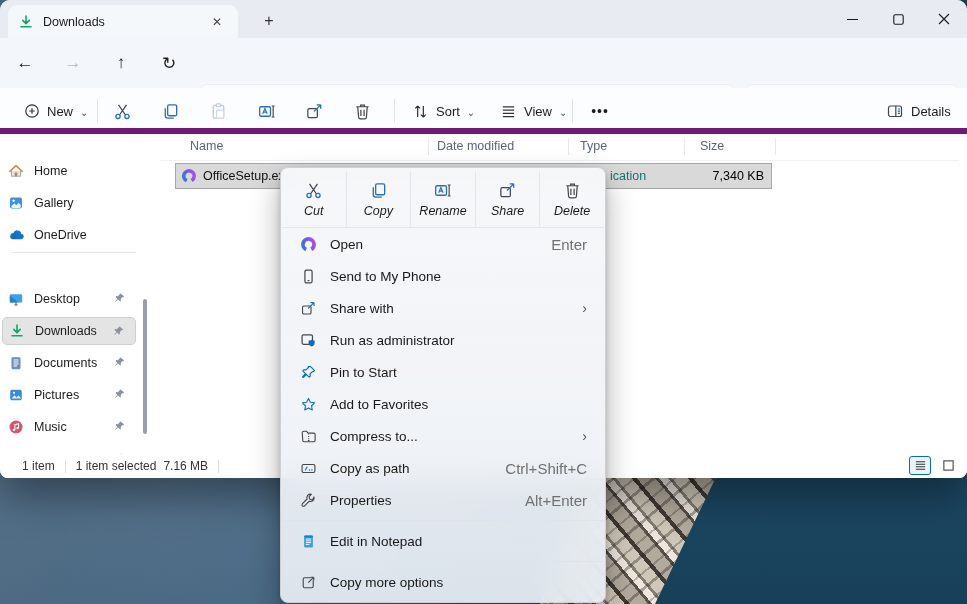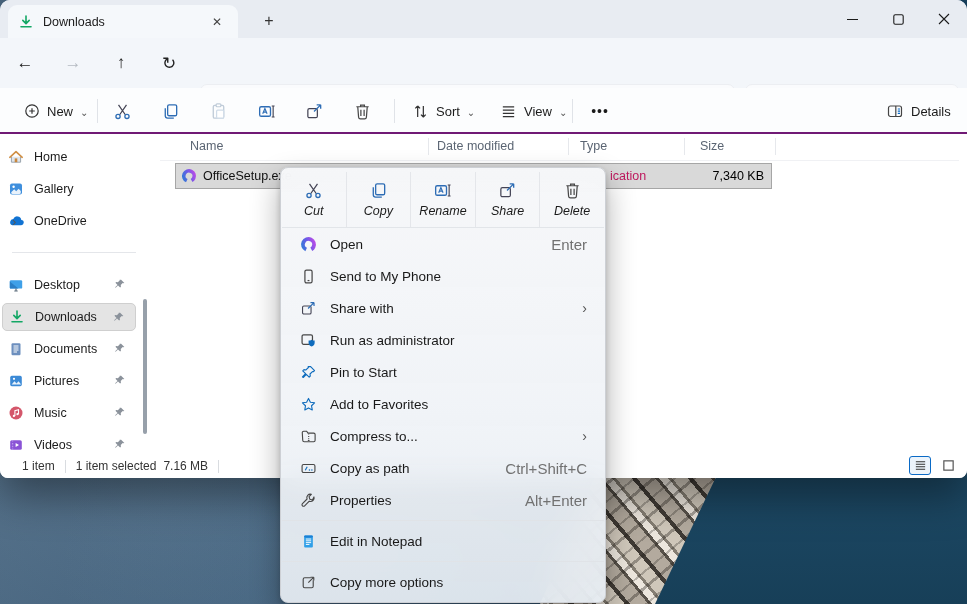--- a/index.html
+++ b/index.html
@@ -39,44 +39,44 @@
   .addressbar { position:absolute; left:200px; top:46px; width:535px; height:33px; background:#fafbfd;
                 border:1px solid #eceef2; border-radius:7px; display:flex; align-items:center; padding:0 12px; gap:10px; }
   .crumb-sep { color:#555; font-size:14px; }
   .crumb { font-size:13px; color:#1b1b1b; }
   .searchbox { position:absolute; left:745px; top:46px; width:214px; height:33px; background:#fafbfd;
                border:1px solid #eceef2; border-radius:7px; display:flex; align-items:center; padding:0 12px; }
   .searchbox input { flex:1; border:none; outline:none; background:transparent; font-size:13px; color:#333;
                      font-family:"Liberation Sans","DejaVu Sans",sans-serif; }
   .searchbox input::placeholder { color:#5f6771; opacity:1; }
 
-  .toolbar { position:absolute; left:0; top:88px; width:100%; height:46px; background:#fcfdfe; border-bottom:2px solid #701a75; }
+  .toolbar { position:absolute; left:0; top:88px; width:100%; height:46px; background:#fcfdfe; border-bottom:6px solid #701a75; }
   .tbtn { position:absolute; top:7px; height:32px; display:flex; align-items:center; justify-content:center; gap:7px;
           border-radius:5px; font-size:13px; color:#1b1b1b; }
   .tsep { position:absolute; top:11px; width:1px; height:24px; background:#e0e3e8; }
   .chev { font-size:10px; color:#555; margin-top:2px; }
 
   .sidebar { position:absolute; left:0; top:134px; width:150px; height:320px; background:#fff; overflow:hidden; }
   .sb-item { position:absolute; left:2px; width:134px; height:28px; border-radius:5px;
-             display:flex; align-items:center; padding-left:32px; gap:10px; font-size:12.5px; color:#1b1b1b; }
+             display:flex; align-items:center; padding-left:32px; gap:10px; font-size:12.5px; color:#1b1b1b;margin-top:14px; }
   .sb-item.selected { background:#e4e4e4; border:1px solid #cfcfcf; }
   .sb-item .sb-pin { position:absolute; right:10px; top:7px; }
   .sb-chevron { position:absolute; left:10px; font-size:13px; color:#555; }
   .sb-divider { position:absolute; left:12px; width:124px; height:1px; background:#e4e6ea; }
   .sb-scroll { position:absolute; left:143px; top:165px; width:4px; height:135px; background:#97a0aa; border-radius:2px; }
   .sb-icon { width:16px; height:16px; flex:0 0 16px; margin-left:-26px; }
 
   .content { position:absolute; left:150px; top:134px; right:0; height:320px; background:#fff; }
   .colhead { position:absolute; top:0; font-size:12.5px; color:#5b6573; }
   .colsep { position:absolute; top:4px; width:1px; height:17px; background:#e6e8ec; }
   .headline { position:absolute; left:10px; right:8px; top:26px; height:1px; background:#f0f1f4; }
   .filerow { position:absolute; left:25px; top:29px; width:597px; height:26px; background:#d9d9d9;
              border:1px solid #a6a6a6; display:flex; align-items:center; }
   .filerow .fname { font-size:12.5px; color:#111; margin-left:6px; }
-  .filerow .ftype { position:absolute; left:434px; font-size:12.5px; color:#be185d; }
+  .filerow .ftype { position:absolute; left:434px; font-size:12.5px; color:#0f766e; }
   .filerow .fsize { position:absolute; right:7px; font-size:12.5px; color:#000000; }
   .f-icon { width:16px; height:16px; margin-left:5px; }
 
   .statusbar { position:absolute; left:0; bottom:0; width:100%; height:24px; background:#fff;
                display:flex; align-items:center; font-size:12px; color:#333; }
   .st-sep { width:1px; height:13px; background:#d9dce0; margin:0 10px; }
   .viewtoggles { position:absolute; right:8px; top:2px; display:flex; gap:6px; }
   .vt { width:22px; height:19px; display:flex; align-items:center; justify-content:center; border-radius:3px; border:1px solid transparent; }
   .vt.active { border-color:#0a6ac6; background:#ecf4fb; }
 

